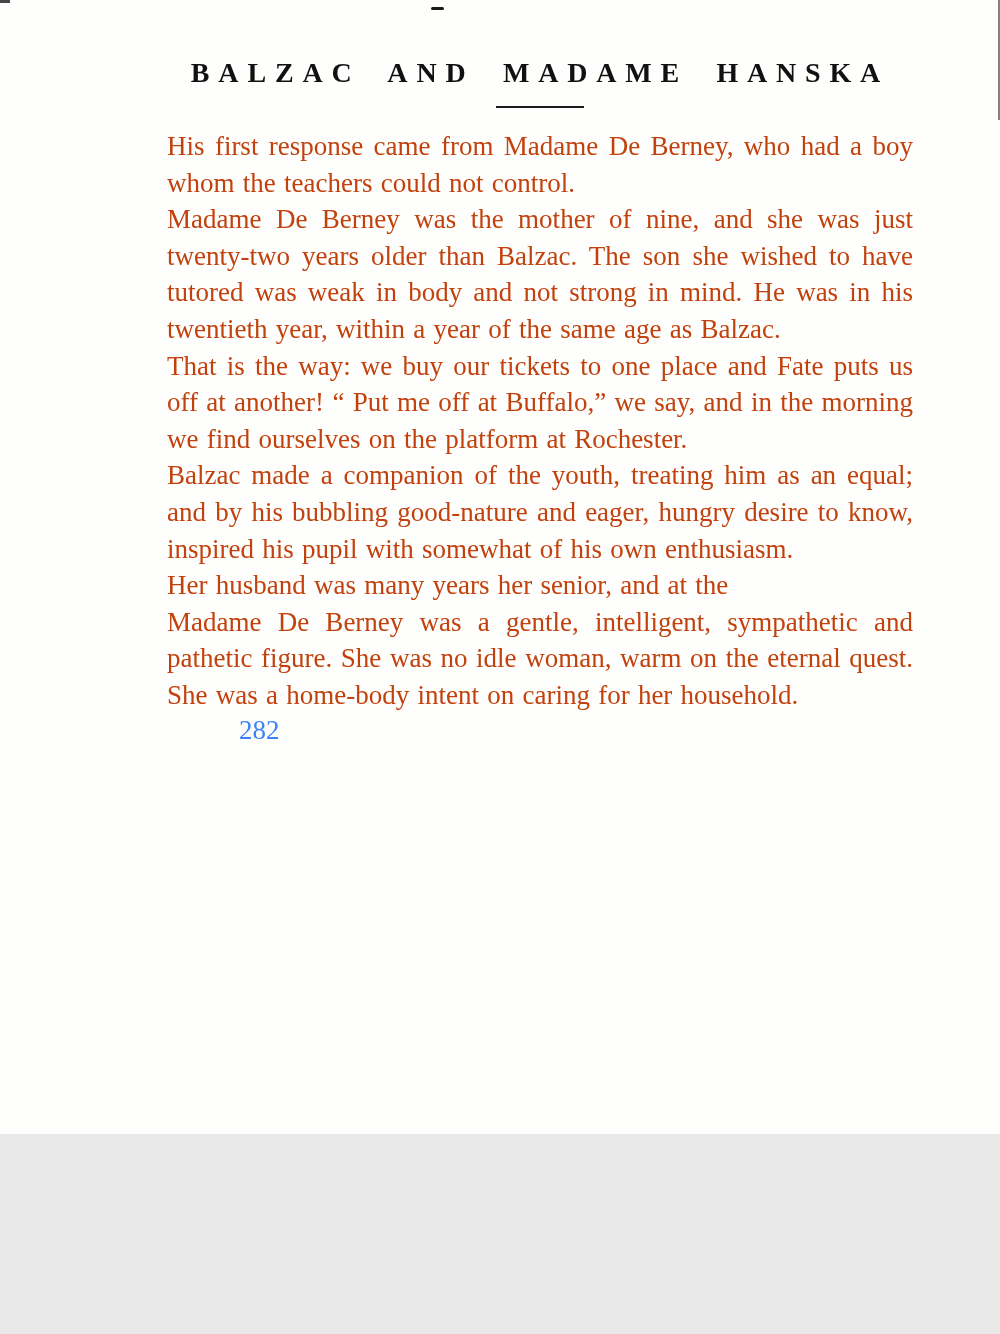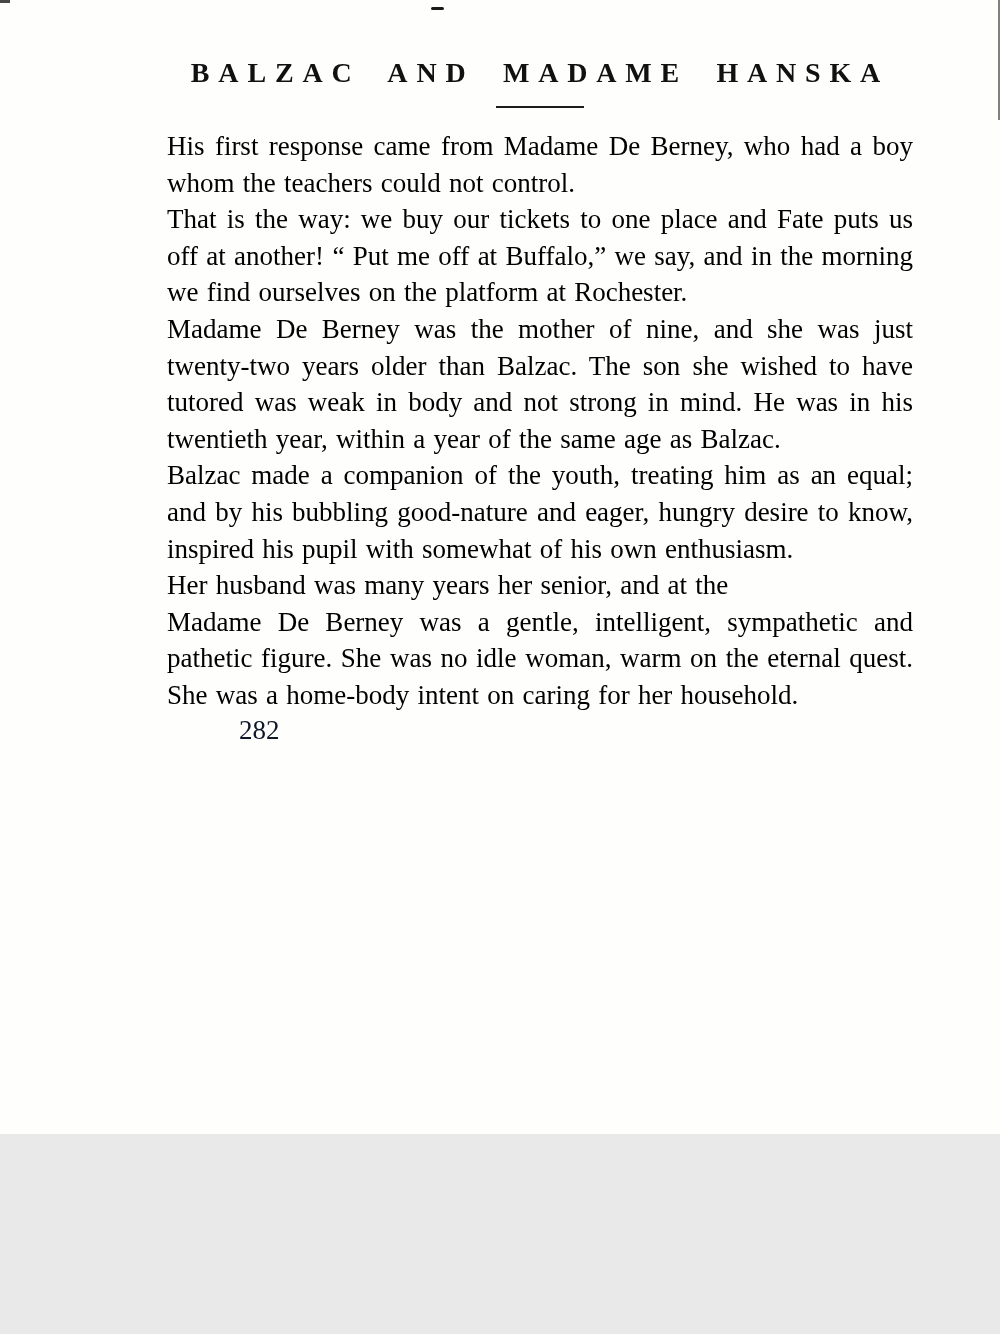--- a/index.html
+++ b/index.html
@@ -47,53 +47,53 @@
     width: 88px;
     height: 2px;
     background: #1c1c1c;
     margin: 17px auto 0 auto;
   }
   .body-text {
     margin-top: 20px;
     font-size: 27px;
     line-height: 36.6px;
     text-align: justify;
-    color: #000000;
+    color: #c2410c;
   }
   .body-text p {
     margin: 0;
     padding: 0;
     word-spacing: 1.5px;
   }
   .page-number {
     margin-top: 1px;
     margin-left: 72px;
     font-size: 27px;
-    color: #0f172a;
+    color: #3b82f6;
   }
 </style>
 </head>
 <body>
 
 <div class="page">
 
   <div class="artifact top-dash"></div>
   <div class="artifact corner-tl"></div>
   <div class="artifact edge-right"></div>
 
   <div class="text-column">
 
     <div class="page-title">BALZAC AND MADAME HANSKA</div>
 
     <div class="title-rule"></div>
 
     <div class="body-text">
       <p>His first response came from Madame De Berney, who had a boy whom the teachers could not control.</p>
+      <p>Madame De Berney was the mother of nine, and she was just twenty-two years older than Balzac. The son she wished to have tutored was weak in body and not strong in mind. He was in his twentieth year, within a year of the same age as Balzac.</p>
       <p>That is the way: we buy our tickets to one place and Fate puts us off at another! “ Put me off at Buffalo,” we say, and in the morning we find ourselves on the platform at Rochester.</p>
-      <p>Madame De Berney was the mother of nine, and she was just twenty-two years older than Balzac. The son she wished to have tutored was weak in body and not strong in mind. He was in his twentieth year, within a year of the same age as Balzac.</p>
       <p>Balzac made a companion of the youth, treating him as an equal; and by his bubbling good-nature and eager, hungry desire to know, inspired his pupil with somewhat of his own enthusiasm.</p>
       <p>Her husband was many years her senior, and at the</p>
       <p>Madame De Berney was a gentle, intelligent, sympathetic and pathetic figure. She was no idle woman, warm on the eternal quest. She was a home-body intent on caring for her household.</p>
     </div>
 
     <div class="page-number">282</div>
 
   </div>
 </div>
 

